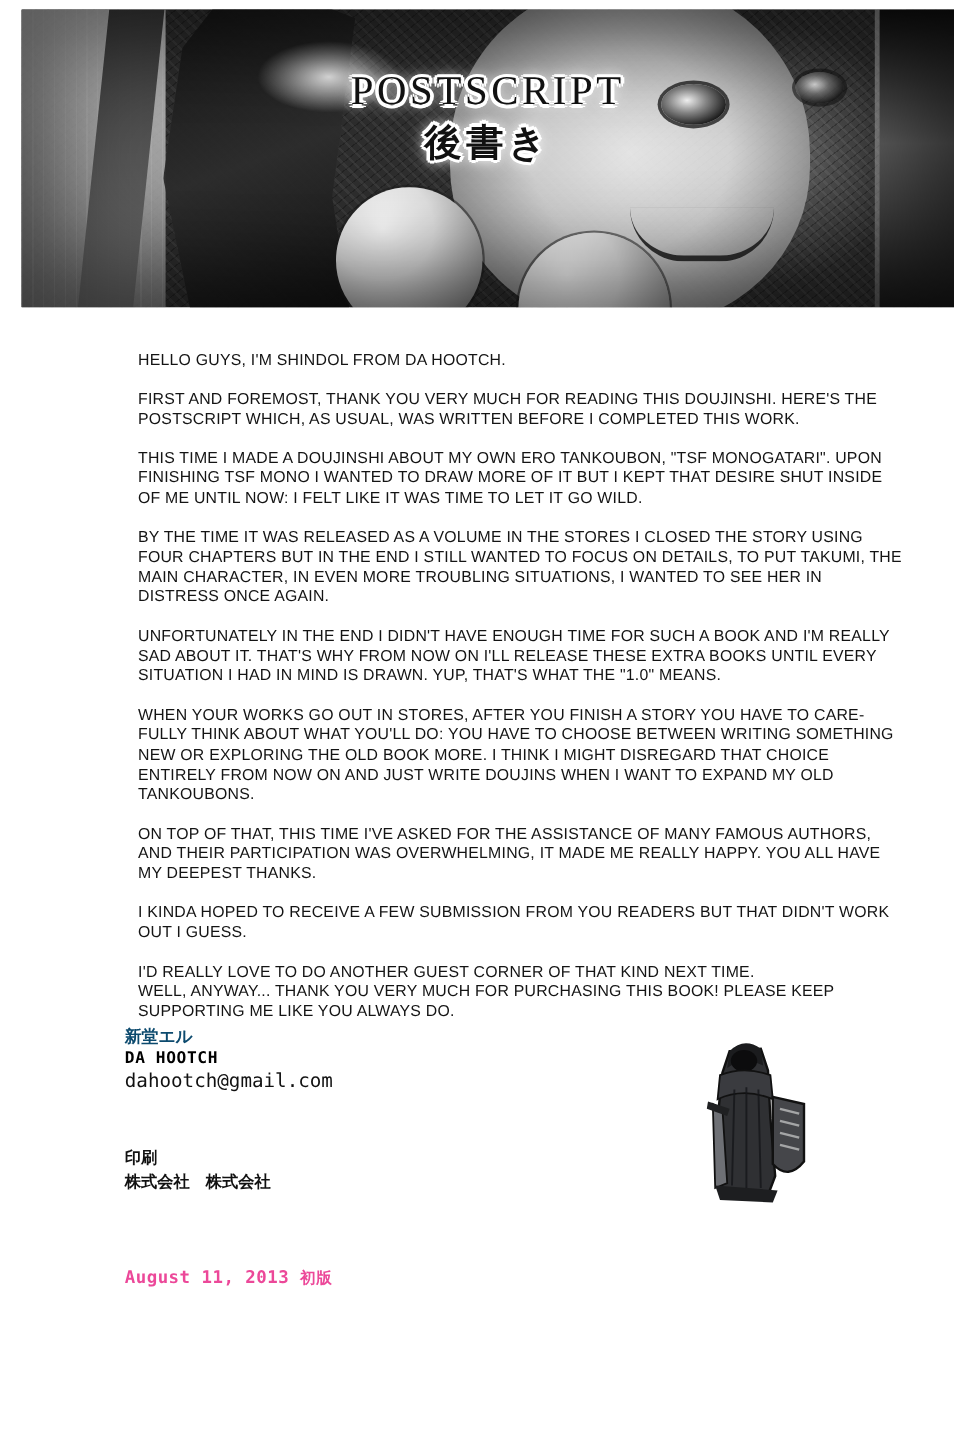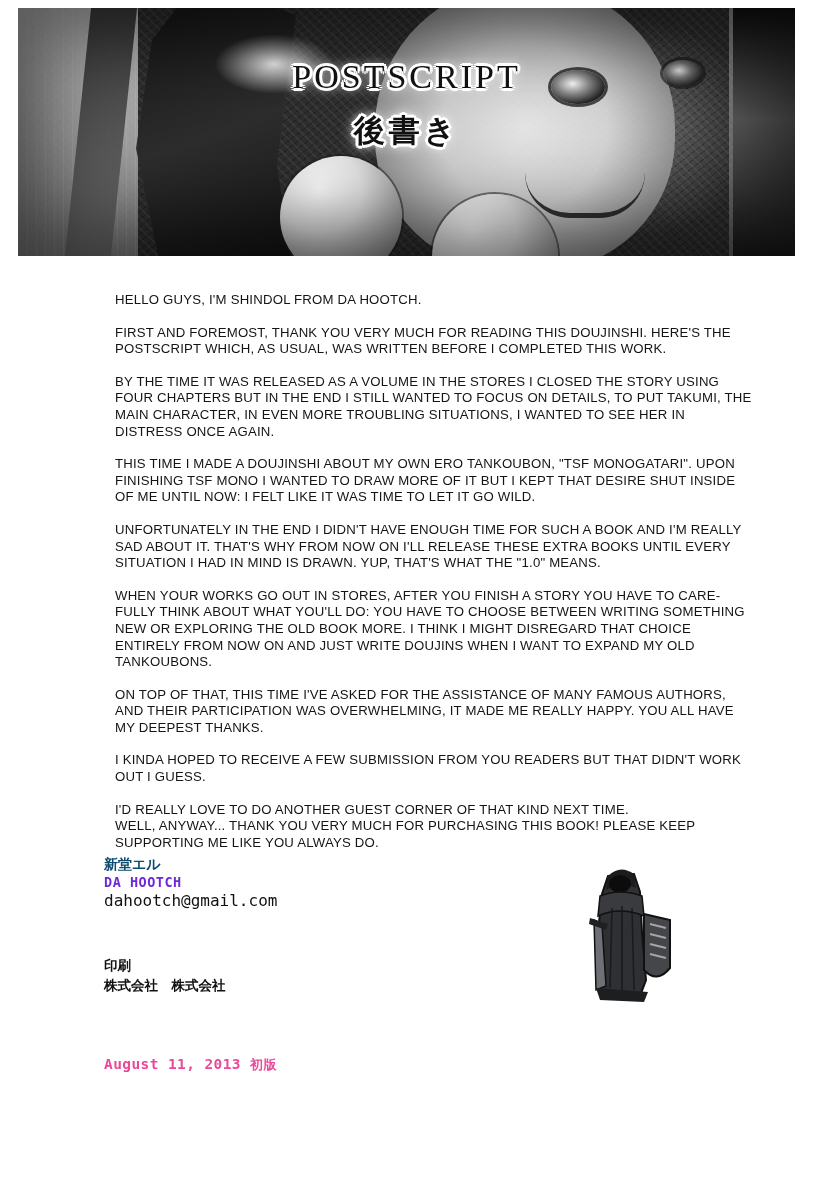--- a/index.html
+++ b/index.html
@@ -145,21 +145,21 @@
     font-weight: normal;
     font-size: 34px;
     letter-spacing: 3px;
     color: #111;
     text-shadow:
       -2px -2px 0 #fff, 2px -2px 0 #fff, -2px 2px 0 #fff, 2px 2px 0 #fff,
       0 -3px 0 #fff, 0 3px 0 #fff, -3px 0 0 #fff, 3px 0 0 #fff,
       0 0 10px #fff, 0 0 16px #fff;
   }
   .title-jp {
-    margin-top: 14px;
+    margin-top: 2px;
     font-family: "DejaVu Sans", sans-serif;
     font-weight: bold;
     font-size: 31px;
     letter-spacing: 4px;
     color: #111;
     text-shadow:
       -2px -2px 0 #fff, 2px -2px 0 #fff, -2px 2px 0 #fff, 2px 2px 0 #fff,
       0 -3px 0 #fff, 0 3px 0 #fff, -3px 0 0 #fff, 3px 0 0 #fff,
       0 0 10px #fff, 0 0 16px #fff;
   }
@@ -196,21 +196,21 @@
     font-size: 14px;
     line-height: 18px;
     color: #0c4a6e;
   }
   .sig-name {
     font-family: "DejaVu Sans Mono", monospace;
     font-weight: bold;
     font-size: 13.5px;
     line-height: 18px;
     letter-spacing: .5px;
-    color: #6d28d9;
+    color: #000000;
   }
   .sig-contact {
     font-family: "DejaVu Sans Mono", monospace;
     font-size: 16px;
     line-height: 19px;
     color: #111;
   }
   .print-block {
     position: absolute;
     left: 104px;
@@ -271,22 +271,22 @@
 </div>
 
 <div class="title-wrap">
   <div class="title-main">POSTSCRIPT</div>
   <div class="title-jp">後書き</div>
 </div>
 
 <div class="body-text">
   <p class="para">Hello guys, I'm Shindol from Da Hootch.</p>
   <p class="para">First and foremost, thank you very much for reading this doujinshi. Here's the postscript which, as usual, was written before I completed this work.</p>
+  <p class="para">This time I made a doujinshi about my own ero tankoubon, "TSF Monogatari". Upon finishing TSF Mono I wanted to draw more of it but I kept that desire shut inside of me until now: I felt like it was time to let it go wild.</p>
   <p class="para">By the time it was released as a volume in the stores I closed the story using four chapters but in the end I still wanted to focus on details, to put Takumi, the main character, in even more troubling situations, I wanted to see her in distress once again.</p>
-  <p class="para">This time I made a doujinshi about my own ero tankoubon, "TSF Monogatari". Upon finishing TSF Mono I wanted to draw more of it but I kept that desire shut inside of me until now: I felt like it was time to let it go wild.</p>
   <p class="para">Unfortunately in the end I didn't have enough time for such a book and I'm really sad about it. That's why from now on I'll release these extra books until every situation I had in mind is drawn. Yup, that's what the "1.0" means.</p>
   <p class="para">When your works go out in stores, after you finish a story you have to care-
 fully think about what you'll do: you have to choose between writing something new or exploring the old book more. I think I might disregard that choice entirely from now on and just write doujins when I want to expand my old tankoubons.</p>
   <p class="para">On top of that, this time I've asked for the assistance of many famous authors, and their participation was overwhelming, it made me really happy. You all have my deepest thanks.</p>
   <p class="para">I kinda hoped to receive a few submission from you readers but that didn't work out I guess.</p>
   <p class="para">I'd really love to do another guest corner of that kind next time.
 Well, anyway... thank you very much for purchasing this book! Please keep supporting me like you always do.</p>
 </div>
 
 <div class="sig">

